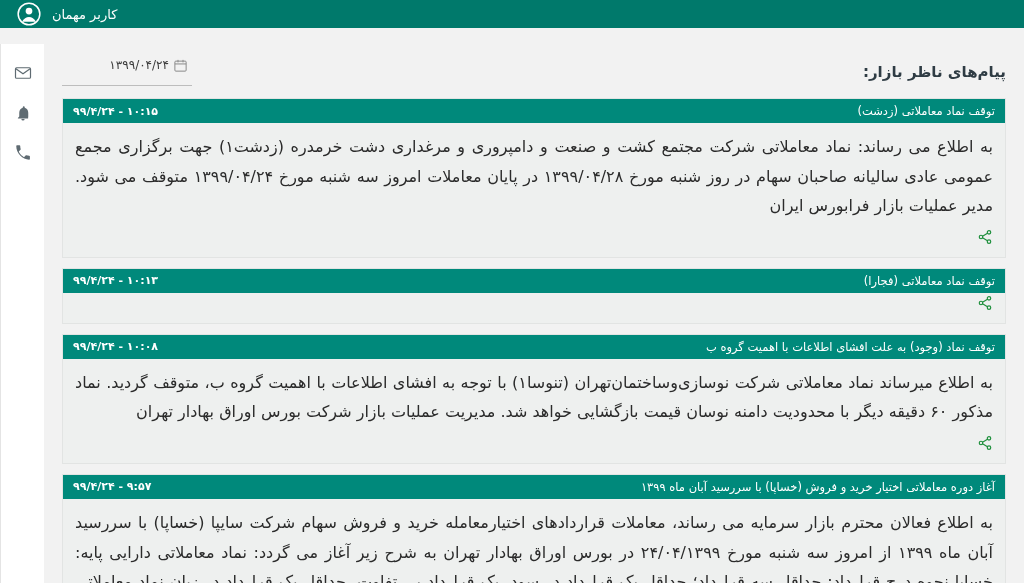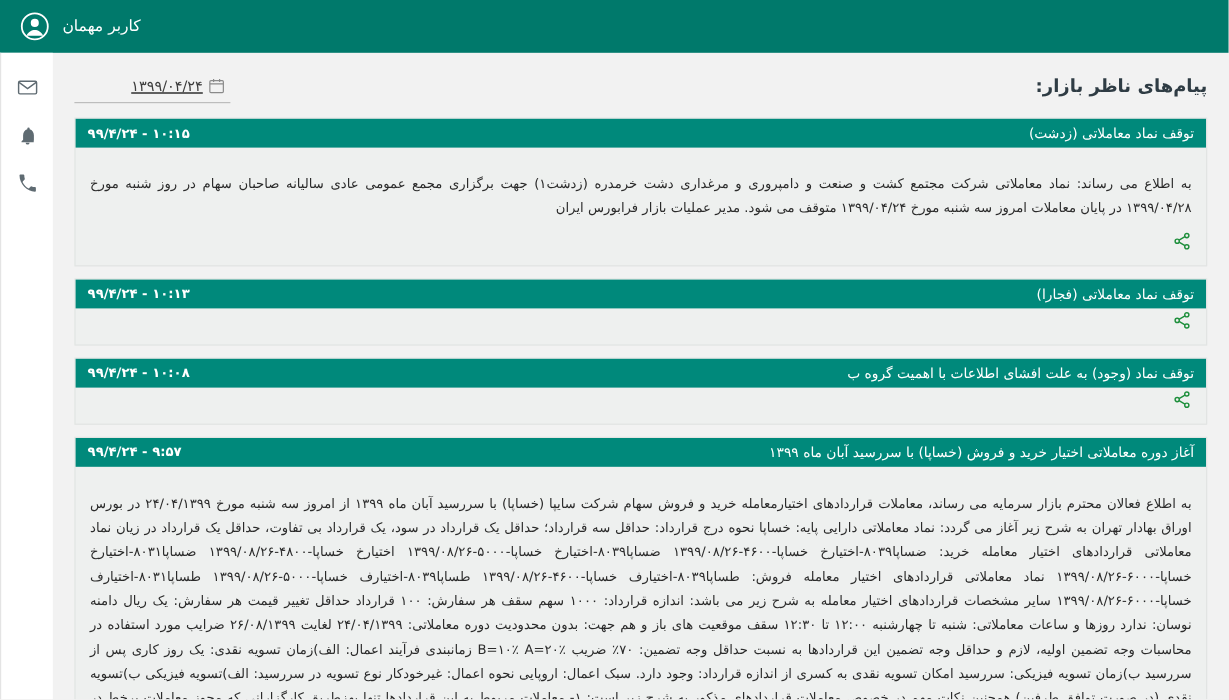--- a/index.html
+++ b/index.html
@@ -12,21 +12,21 @@
   }
   .app {
     position: relative;
     width: 1024px; height: 583px;
     background: #f2f2f2;
     overflow: hidden;
   }
   
   .topbar {
     position: absolute; top: 0; left: 0; right: 0;
-    height: 44px;
+    height: 28px;
     background: #00796b;
     display: flex; align-items: center;
     justify-content: flex-start;
     padding: 0 16px;
     color: #ffffff;
   }
   .topbar .user-block {
     display: flex; align-items: center; gap: 10px;
     margin-right: auto;
   }
@@ -57,23 +57,22 @@
   }
   .page-title {
     font-size: 15px; font-weight: bold; color: #2f3c44;
   }
   .date-field {
     position: relative;
     width: 130px; height: 28px;
     border: none;
     border-bottom: 1px solid #bdbdbd;
     background: transparent;
-    display: flex; align-items: center;
+    display: flex; 
     padding: 0 4px 0 4px;
-    text-decoration: underline;
   }
   .date-field .date-value {
     font-size: 12px; color: #3b3b3b;
     flex: 1; text-align: right; padding-right: 4px;
   }
   .date-field .cal-icon { color: #8a8a8a; }
   .date-field .cal-icon svg { display:block; }
 
   
   .cards { }
@@ -86,25 +85,24 @@
     background: #00897b;
     color: #ffffff;
     height: 24px;
     display: flex; align-items: center; justify-content: space-between;
     padding: 0 10px;
   }
   .card-title { font-size: 11.5px; font-weight: normal; }
   .card-time { font-size: 11px; font-weight: bold; direction: ltr; }
   .card-body {
     padding: 9px 12px 6px 12px;
-    font-size: 11px;
+    font-size: 16px;
     line-height: 1.85;
     color: #2b2b2b;
     text-align: justify;
-    margin-top: 12px;
   }
   .card-foot {
     padding: 2px 12px 8px 12px;
   }
   .share-icon { color: #1e8f3c; cursor: pointer; display: inline-block; }
   .share-icon svg { display:block; }
   .card.last .card-body { padding-bottom: 2px; }
 </style>
 </head>
 <body>
@@ -193,20 +191,21 @@
             </svg>
           </span>
         </div>
       </div>
 
       <div class="card">
         <div class="card-head">
           <span class="card-title">توقف نماد (وجود) به علت افشای اطلاعات با اهمیت گروه ب</span>
           <span class="card-time">۹۹/۴/۲۴ - ۱۰:۰۸</span>
         </div>
+        <div class="card-body">به اطلاع میرساند نماد معاملاتی شرکت نوسازی‌وساختمان‌تهران (تنوسا۱) با توجه به افشای اطلاعات با اهمیت گروه ب، متوقف گردید. نماد مذکور ۶۰ دقیقه دیگر با محدودیت دامنه نوسان قیمت بازگشایی خواهد شد. مدیریت عملیات بازار شرکت بورس اوراق بهادار تهران</div>
         <div class="card-foot">
           <span class="share-icon">
             <svg width="16" height="16" viewBox="0 0 24 24" fill="none" stroke="currentColor" stroke-width="1.8">
               <circle cx="18" cy="5" r="2.6"></circle>
               <circle cx="6" cy="12" r="2.6"></circle>
               <circle cx="18" cy="19" r="2.6"></circle>
               <path d="M8.3 10.8 15.7 6.4M8.3 13.2l7.4 4.4"></path>
             </svg>
           </span>
         </div>

